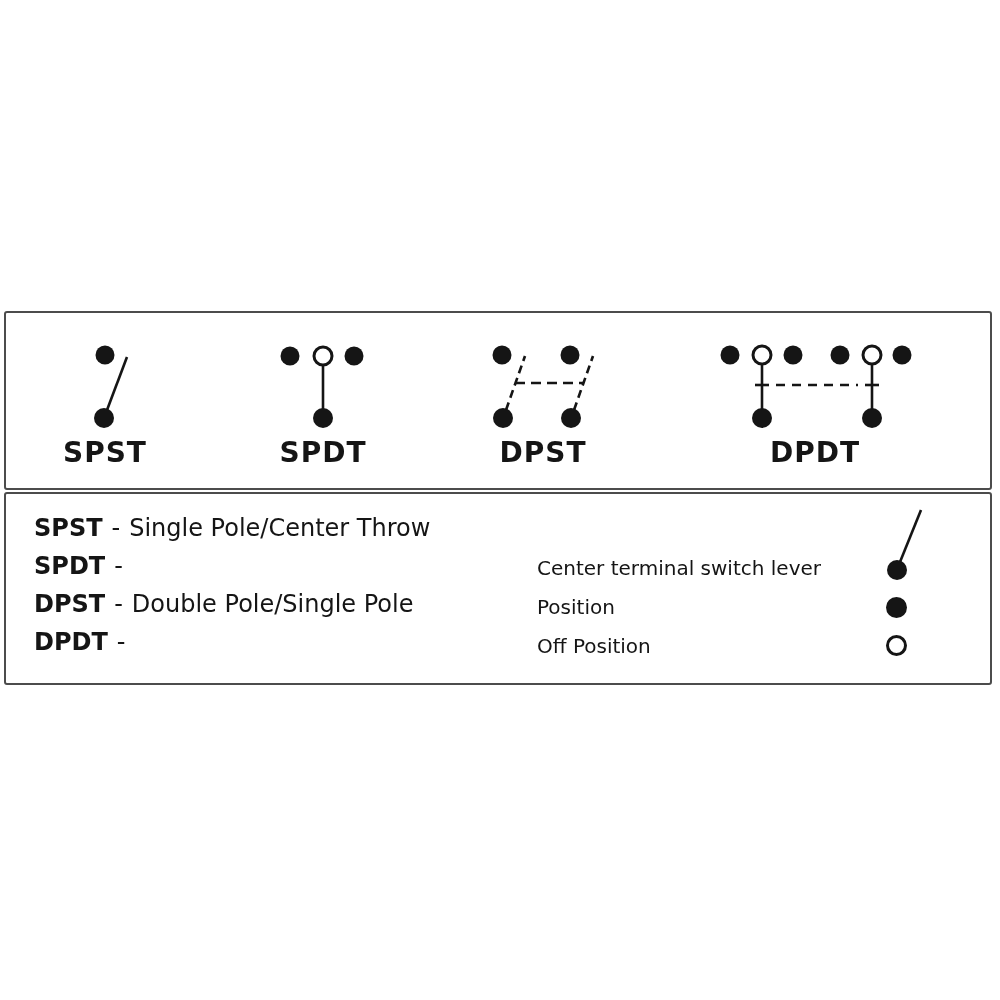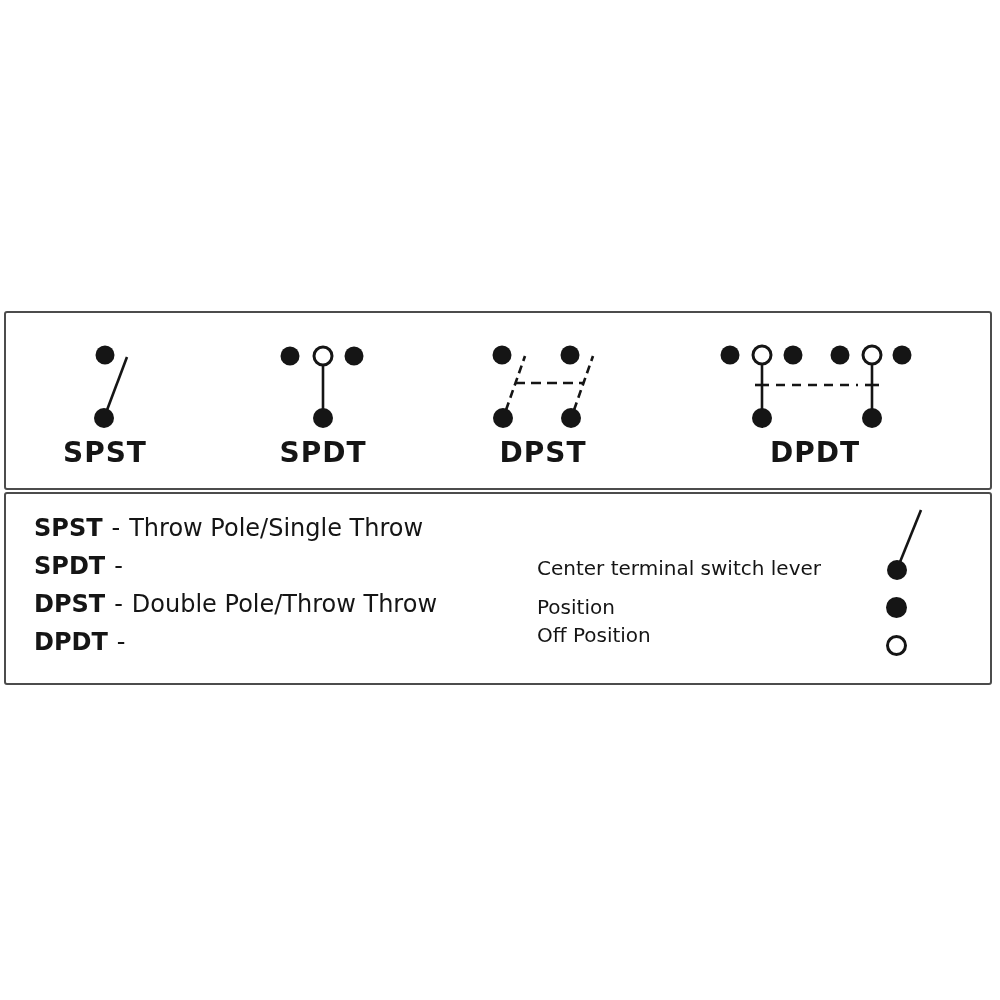--- a/index.html
+++ b/index.html
@@ -94,39 +94,39 @@
       <figcaption class="switch-label">DPDT</figcaption>
     </figure>
 
   </section>
 
   <section class="panel bottom-panel">
 
     <div class="def-row" style="top:15px;">
       <span class="def-abbr">SPST</span>
       <span class="def-sep">-</span>
-      <span class="def-desc">Throw Pole/Single Throw</span>
+      <span class="def-desc">Single Pole/Center Throw</span>
     </div>
     <div class="def-row" style="top:53px;">
       <span class="def-abbr">SPDT</span>
       <span class="def-sep">-</span>
     </div>
     <div class="def-row" style="top:91px;">
       <span class="def-abbr">DPST</span>
       <span class="def-sep">-</span>
-      <span class="def-desc">Double Pole/Throw Throw</span>
+      <span class="def-desc">Double Pole/Single Pole</span>
     </div>
     <div class="def-row" style="top:129px;">
       <span class="def-abbr">DPDT</span>
       <span class="def-sep">-</span>
     </div>
 
     <div class="key-label" style="top:55px;">Center terminal switch lever</div>
     <div class="key-label" style="top:94px;">Position</div>
-    <div class="key-label" style="top:122px;">Off Position</div>
+    <div class="key-label" style="top:133px;">Off Position</div>
 
     <svg class="key-lever-svg" width="48" height="80" viewBox="0 0 48 80">
       <line class="wire" x1="16" y1="60" x2="37" y2="8" stroke-width="2.4"></line>
       <circle class="dot" cx="13" cy="68" r="10"></circle>
     </svg>
     <div class="key-dot"></div>
     <div class="key-circle"></div>
 
   </section>
 

